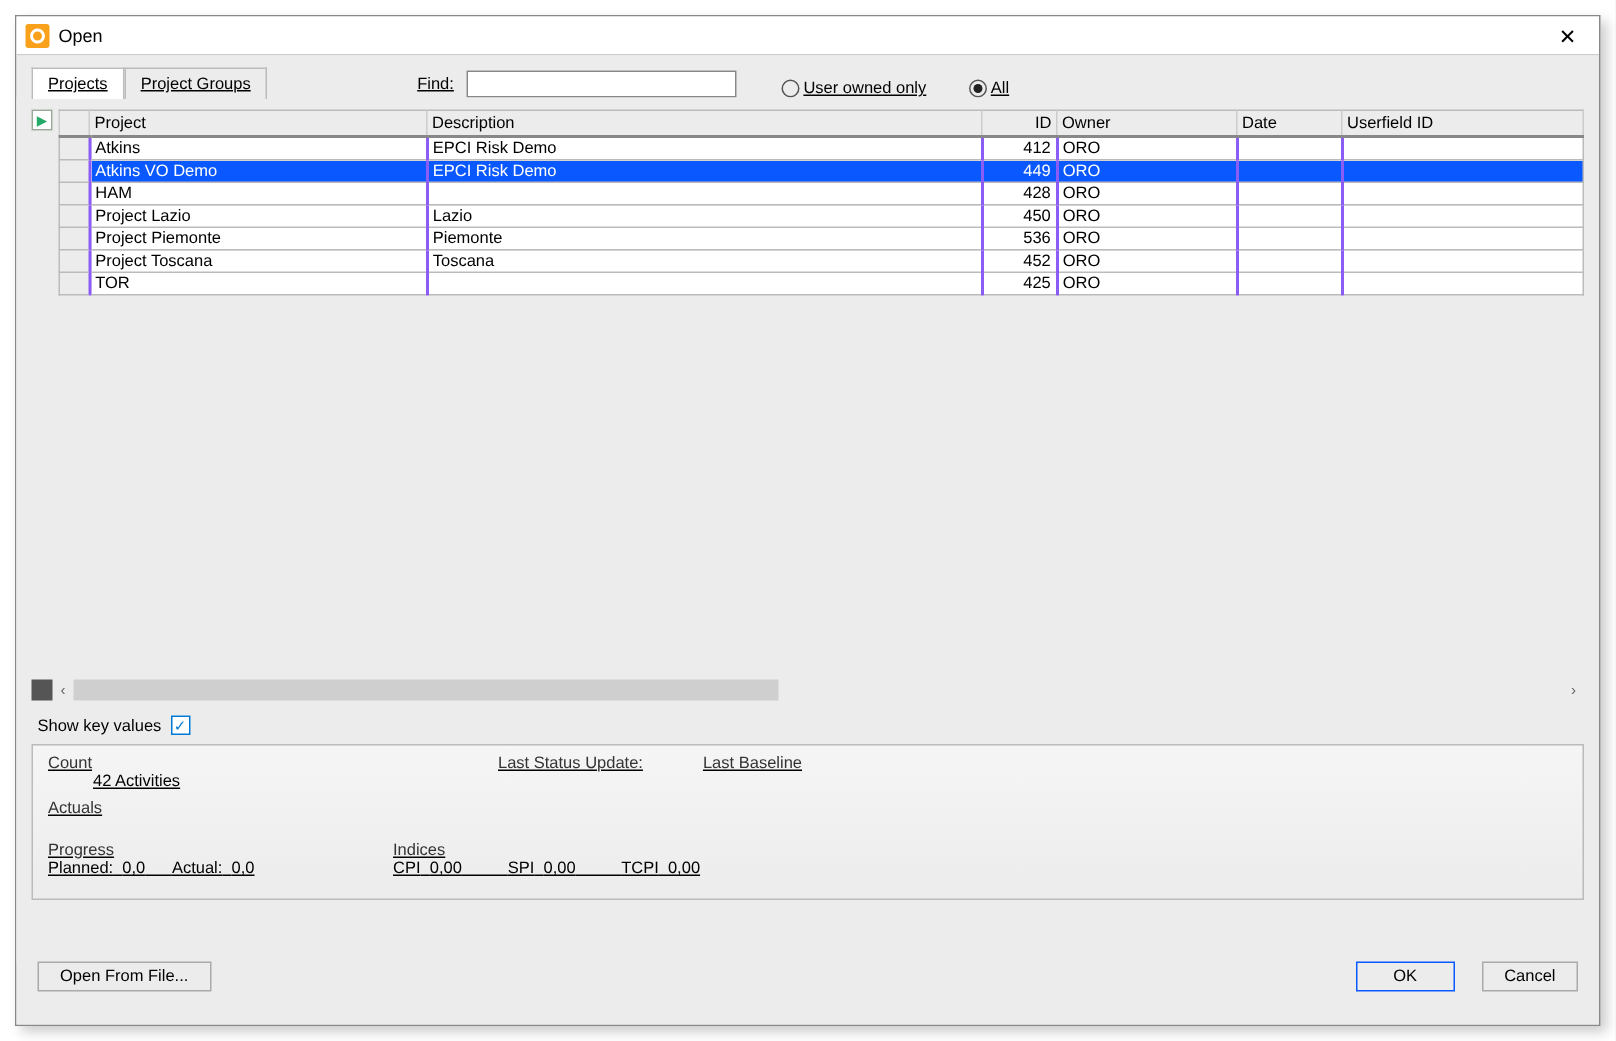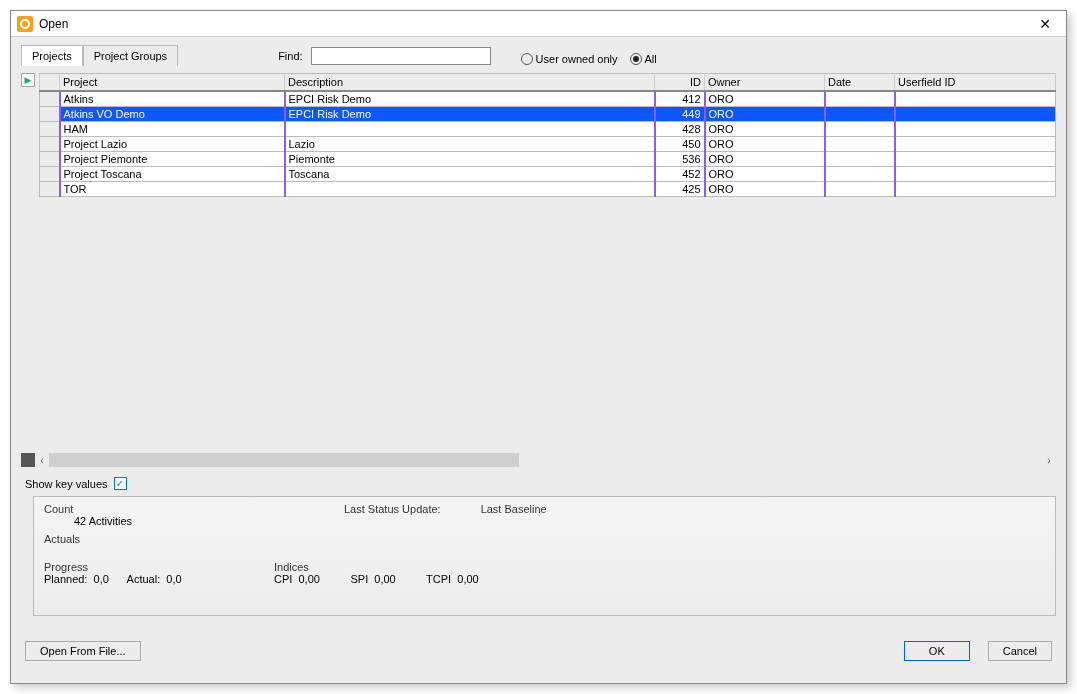--- a/index.html
+++ b/index.html
@@ -29,39 +29,39 @@
   .titlebar .close {
     width: 30px; height: 100%; display: flex; align-items: center; justify-content: center;
     font-size: 14px; cursor: pointer;
   }
   .client {
     flex: 1; background: #ececec; position: relative;
     display: flex; flex-direction: column;
   }
   .toprow {
     height: 28px; display: flex; align-items: flex-end;
-    padding: 0 10px; gap: 0;
+    padding: 0 10px; gap: 0; text-decoration: underline;
   }
   .tabs { display: flex; align-items: flex-end; }
   .tab {
     font-size: 11px; padding: 4px 10px 4px 10px;
     border: 1px solid #bbb; border-bottom: none;
     background: #ececec; cursor: pointer;
     position: relative; top: 1px;
   }
   .tab.active { background: #fff; }
   .find-area {
     display: flex; align-items: center; gap: 8px;
     margin-left: 100px; font-size: 11px;
   }
   .find-area input[type="text"] {
     width: 180px; height: 18px; border: 1px solid #888;
     background: #fff; font-size: 11px; padding: 0 3px;
   }
-  .filter-area { display: flex; align-items: center; gap: 12px; margin-left: 30px; font-size: 11px; }
+  .filter-area { display: flex; align-items: center; gap: 28px; margin-left: 30px; font-size: 11px; }
   .radio { display: inline-flex; align-items: center; gap: 3px; }
   .radio .rb {
     width: 12px; height: 12px; border: 1px solid #555; border-radius: 50%;
     display: inline-flex; align-items: center; justify-content: center;
   }
   .radio .rb.checked::after { content: ""; width: 6px; height: 6px; background: #222; border-radius: 50%; }
   .body {
     flex: 1; background: #ececec; padding: 8px 10px 0 10px;
     display: flex; flex-direction: column; min-height: 0;
   }
@@ -104,23 +104,23 @@
   .hsb .arrow {
     width: 14px; height: 14px; display:flex; align-items:center; justify-content:center;
     font-size: 10px; color:#666; cursor:pointer;
   }
   .hsb .track { flex:1; height:14px; background:#ececec; position:relative; }
   .hsb .thumb { position:absolute; left:0; top:0; height:14px; width:470px; background:#cfcfcf; }
   .skv { font-size: 11px; padding: 8px 4px 6px 4px; display:flex; align-items:center; gap:6px; }
   .skv .cb { width:13px; height:13px; border:1px solid #0078d4; display:inline-flex; align-items:center; justify-content:center; background:#fff; }
   .skv .cb::after { content:"✓"; font-size:10px; color:#0078d4; }
   .panel {
-    margin: 0 0 0 12px; height: 120px;
+    margin: 0 0 0 0; height: 104px;
     border: 1px solid #bbb; background: linear-gradient(#f5f5f5,#ececec);
-    font-size: 11px; padding: 6px 10px; position:relative;
+    font-size: 11px; padding: 6px 10px; position:relative;text-decoration:underline;
   }
   .panel .row { display:flex; gap:40px; }
   .panel .lbl { color:#333; }
   .buttons {
     height: 42px; display:flex; align-items:flex-start; padding: 0 14px;
   }
   .btn {
     font-size: 11px; padding: 3px 14px; background:#ececec;
     border:1px solid #aaa; cursor:pointer;
   }

